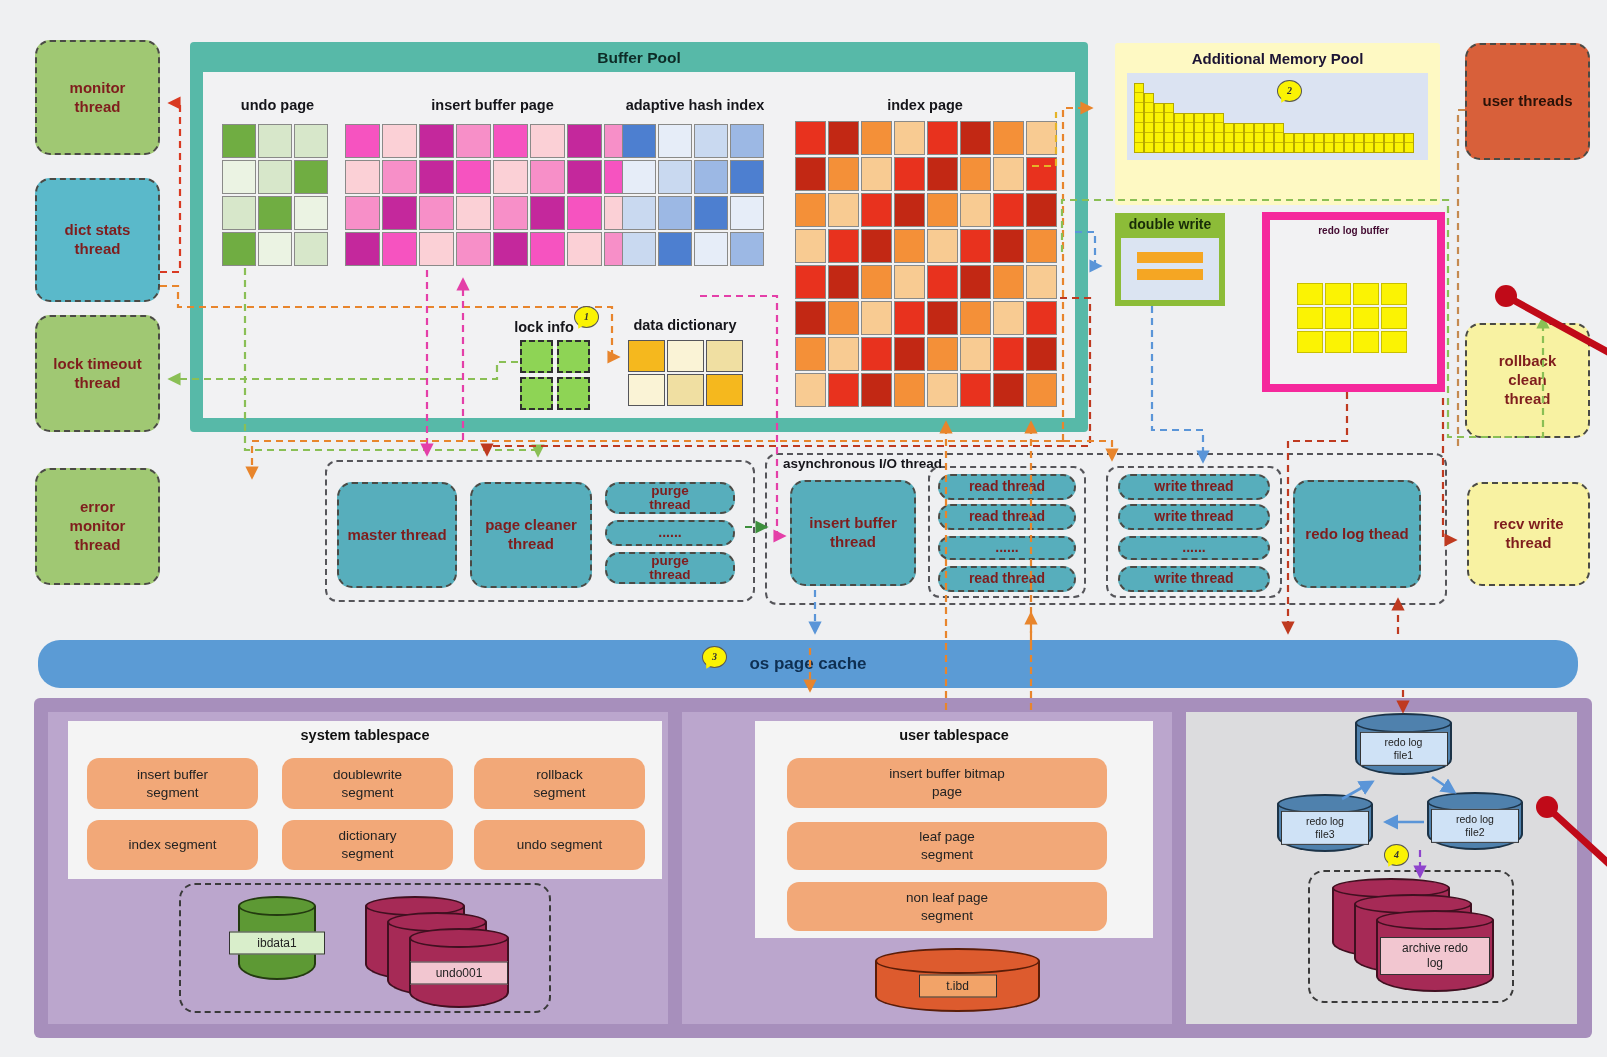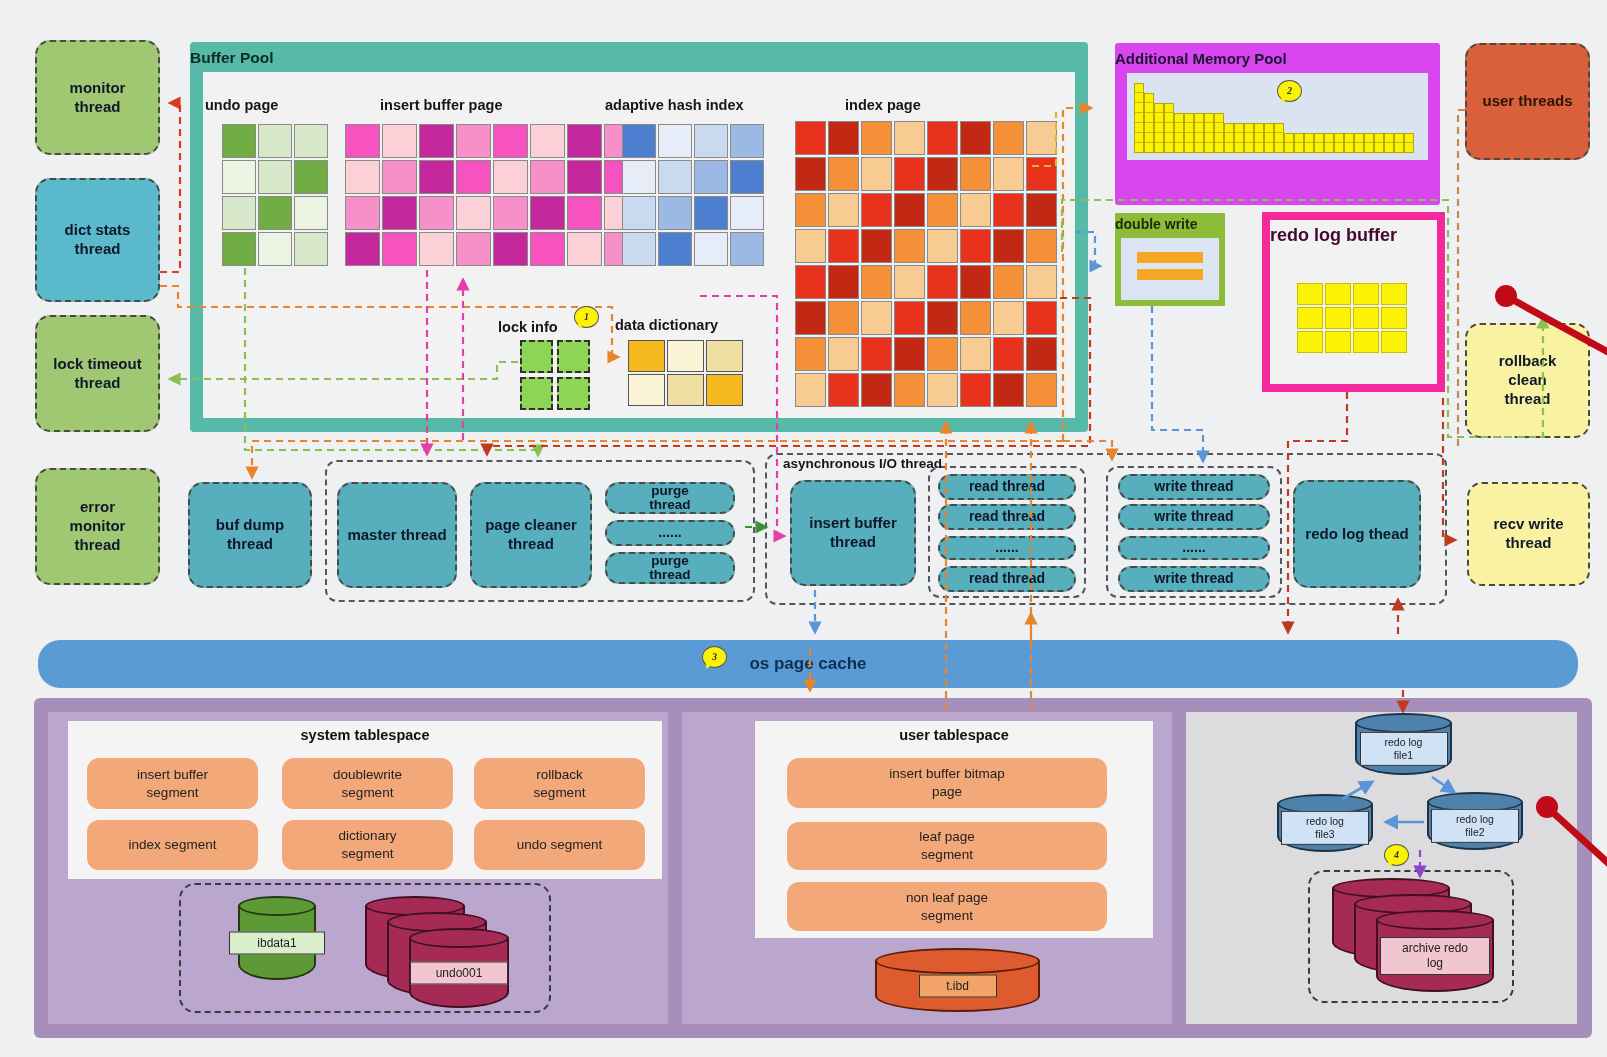--- a/index.html
+++ b/index.html
@@ -1,26 +1,26 @@
 <!DOCTYPE html>
 <html><head>
 <meta charset="utf-8">
 <style>
   html,body{margin:0;padding:0;background:#eff0f2;font-family:"Liberation Sans","DejaVu Sans",sans-serif;}
   .canvas{position:relative;width:1607px;height:1057px;background:#eff0f2;overflow:hidden;}
   .abs{position:absolute;box-sizing:border-box;}
   .box{position:absolute;box-sizing:border-box;border:2.5px dashed #4a4a45;border-radius:15px;
        display:flex;align-items:center;justify-content:center;text-align:center;
-       font-weight:700;font-size:15px;line-height:1.25;color:#0f172a;padding:4px 8px;z-index:8;}
+       font-weight:700;font-size:15px;line-height:1.25;color:#7f1d1d;padding:4px 8px;z-index:8;}
   .pill{border-radius:14px;font-size:14px;padding:2px 8px;}
   .pill.narrow{padding:0 34px;line-height:1.05;font-size:13.5px;}
   .grp{position:absolute;box-sizing:border-box;border:2.3px dashed #55555a;border-radius:12px;z-index:4;}
   .teal{background:#57aebc;} .teal2{background:#5ab9ca;} .green{background:#a0c873;}
   .orangebx{background:#d8603a;color:#2a1208;} .yellowbx{background:#f8f2a2;}
-  .sec-title{position:absolute;font-weight:700;font-size:14.5px;color:#15151a;text-align:left;z-index:9;}
+  .sec-title{position:absolute;font-weight:700;font-size:14.5px;color:#15151a;text-align:center;z-index:9;}
   .gridbox{position:absolute;z-index:9;}
   .gcell{box-sizing:border-box;border:1.5px solid #8a8a88;}
   .gcell.lockcell{border:2px dashed #2f2f2f;}
   .gcell.dictcell{border:1.6px solid #55555a;}
   .gcell.ycell{border:1px solid #c9c000;}
   .cyl{position:absolute;z-index:10;}
   .cyl::before{content:"";position:absolute;left:0;right:0;top:calc(var(--eh,20px)/2);bottom:0;
        background:var(--c);border:2px solid var(--b);border-top:none;
        border-radius:0 0 50% 50%/0 0 16px 16px;box-sizing:border-box;}
   .cyl::after{content:"";position:absolute;left:0;right:0;top:0;height:var(--eh,20px);
@@ -219,21 +219,21 @@
     </div>
   <div class="gridbox" style="left: 628px; top: 340px; display: grid; grid-template-columns: repeat(3, 37px); gap: 2px;">
       <div class="gcell dictcell" style="width: 37px; height: 32px; background: rgb(245, 184, 30);"></div>
       <div class="gcell dictcell" style="width: 37px; height: 32px; background: rgb(250, 243, 214);"></div>
       <div class="gcell dictcell" style="width: 37px; height: 32px; background: rgb(240, 223, 162);"></div>
       <div class="gcell dictcell" style="width: 37px; height: 32px; background: rgb(250, 243, 214);"></div>
       <div class="gcell dictcell" style="width: 37px; height: 32px; background: rgb(240, 223, 162);"></div>
       <div class="gcell dictcell" style="width: 37px; height: 32px; background: rgb(245, 184, 30);"></div>
     </div>
 
-  <div class="abs" style="left:1115px;top:43px;width:325px;height:162px;background:#d946ef;border-radius:3px;z-index:6">
+  <div class="abs" style="left:1115px;top:43px;width:325px;height:162px;background:#fef9c3;border-radius:3px;z-index:6">
     <div class="sec-title" style="left:0;top:7px;width:325px;font-size:15px;color:#1c1434">Additional Memory Pool</div>
     <div class="abs" style="left:12px;top:30px;width:301px;height:87px;background:#dbe3f2">
       <div class="abs" style="left: 7px; bottom: 7px; display: flex; align-items: flex-end;">
           <div class="skycol" style="height: 70px;"></div>
           <div class="skycol" style="height: 60px;"></div>
           <div class="skycol" style="height: 50px;"></div>
           <div class="skycol" style="height: 50px;"></div>
           <div class="skycol" style="height: 40px;"></div>
           <div class="skycol" style="height: 40px;"></div>
           <div class="skycol" style="height: 40px;"></div>
@@ -264,40 +264,37 @@
 
   <div class="abs" style="left:1115px;top:213px;width:110px;height:93px;background:#8cbc38;z-index:6">
     <div class="sec-title" style="left:0;top:3px;width:110px;font-size:14px;color:#182b08">double write</div>
     <div class="abs" style="left:6px;top:25px;right:6px;bottom:6px;background:#dbe4f2">
       <div class="abs" style="left:16px;top:14px;width:66px;height:11px;background:#f5a623"></div>
       <div class="abs" style="left:16px;top:31px;width:66px;height:11px;background:#f5a623"></div>
     </div>
   </div>
 
   <div class="abs" style="left:1262px;top:212px;width:183px;height:180px;background:#f2f2f3;border:8px solid #f5289c;z-index:6">
-    <div class="sec-title" style="left:0;top:5px;width:167px;font-size:18px;color:#420a30">redo log buffer</div>
+    <div class="sec-title" style="left:0;top:5px;width:167px;font-size:10px;color:#420a30">redo log buffer</div>
   </div>
   <div class="gridbox" style="left: 1297px; top: 283px; z-index: 9; display: grid; grid-template-columns: repeat(4, 26px); gap: 2px;">
       <div class="gcell ycell" style="width: 26px; height: 22px; background: rgb(251, 243, 3);"></div>
       <div class="gcell ycell" style="width: 26px; height: 22px; background: rgb(251, 243, 3);"></div>
       <div class="gcell ycell" style="width: 26px; height: 22px; background: rgb(251, 243, 3);"></div>
       <div class="gcell ycell" style="width: 26px; height: 22px; background: rgb(251, 243, 3);"></div>
       <div class="gcell ycell" style="width: 26px; height: 22px; background: rgb(251, 243, 3);"></div>
       <div class="gcell ycell" style="width: 26px; height: 22px; background: rgb(251, 243, 3);"></div>
       <div class="gcell ycell" style="width: 26px; height: 22px; background: rgb(251, 243, 3);"></div>
       <div class="gcell ycell" style="width: 26px; height: 22px; background: rgb(251, 243, 3);"></div>
       <div class="gcell ycell" style="width: 26px; height: 22px; background: rgb(251, 243, 3);"></div>
       <div class="gcell ycell" style="width: 26px; height: 22px; background: rgb(251, 243, 3);"></div>
       <div class="gcell ycell" style="width: 26px; height: 22px; background: rgb(251, 243, 3);"></div>
       <div class="gcell ycell" style="width: 26px; height: 22px; background: rgb(251, 243, 3);"></div>
     </div>
 
-  <div class="box teal" style="left:188px;top:482px;width:124px;height:106px">
-      <span>buf dump thread</span>
-    </div>
   <div class="grp" style="left:325px;top:460px;width:430px;height:142px"></div>
   <div class="box teal" style="left:337px;top:482px;width:120px;height:106px">
       <span>master thread</span>
     </div>
   <div class="box teal" style="left:470px;top:482px;width:122px;height:106px">
       <span>page cleaner thread</span>
     </div>
   <div class="box teal pill narrow" style="left:605px;top:482px;width:130px;height:32px">
       <span>purge thread</span>
     </div>

